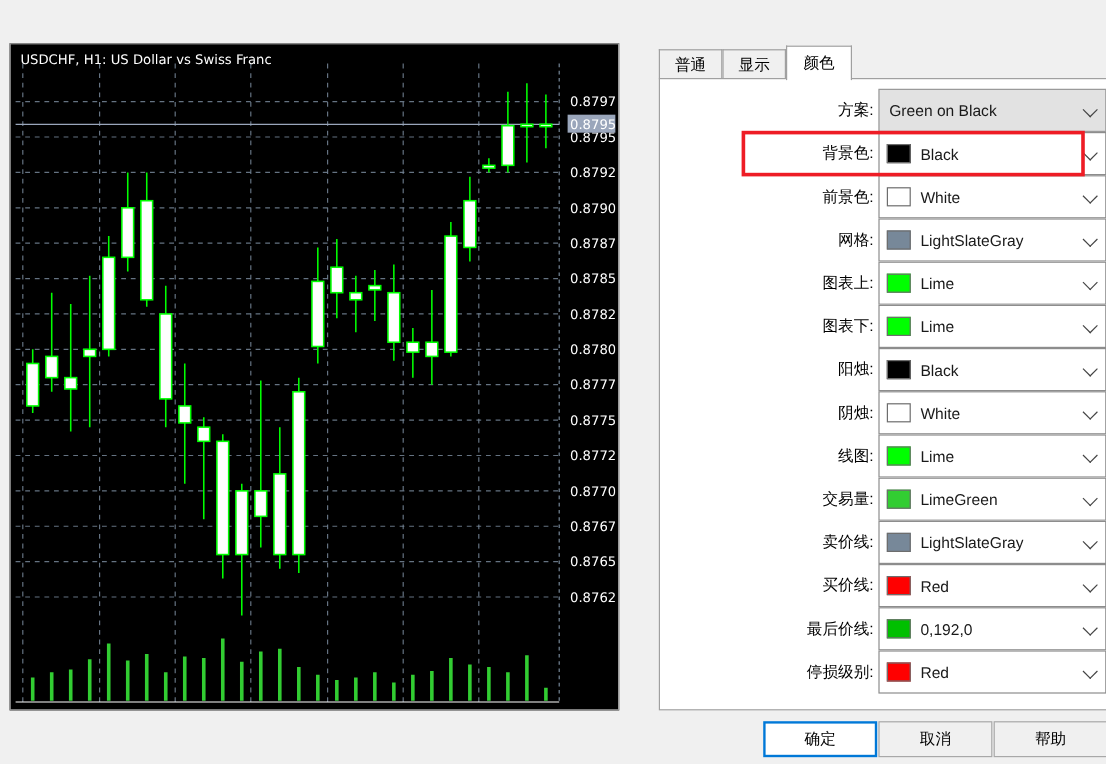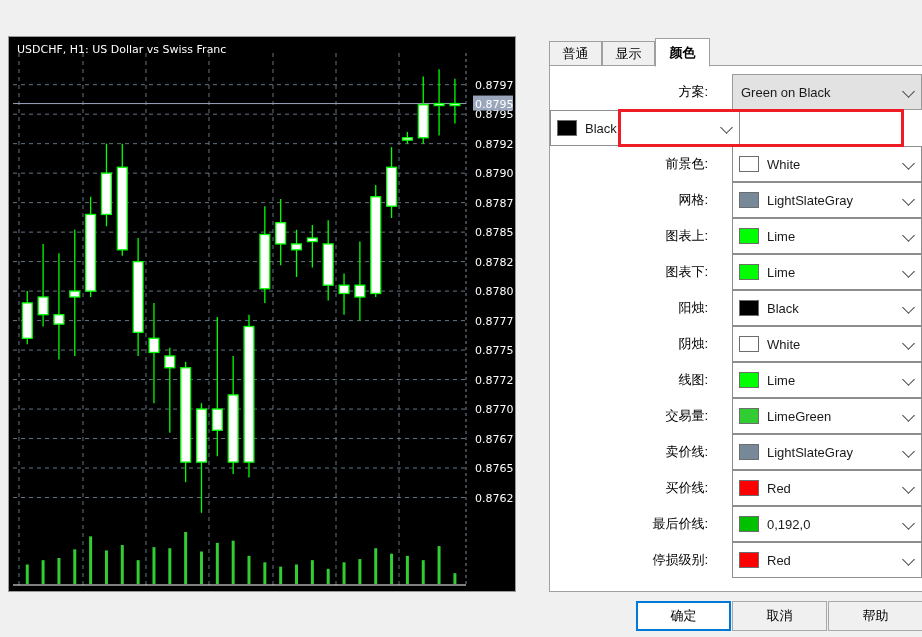--- a/index.html
+++ b/index.html
@@ -66,40 +66,39 @@
     border: 1px solid #a0a0a0;
     border-bottom: none;
     font-size: 13px; color: #000;
     padding: 0 12px;
   }
   .tab.active {
     top: 0px; height: 29px;
     background: #ffffff;
     border-bottom: 1px solid #ffffff;
     z-index: 3;
-    font-weight: bold;
   }
   #tab-0 { left: 1px; width: 53px; }
   #tab-1 { left: 54px; width: 53px; }
   #tab-2 { left: 107px; width: 55px; }
 
   #tabpage {
     position: absolute; left: 1px; top: 27px;
     width: 386px; height: 527px;
     background: #ffffff;
     border: 1px solid #a0a0a0;
   }
 
   .row {
     position: absolute;
     left: 0; width: 386px; height: 28px;
     display: flex; align-items: center;
   }
   .row-label {
-    width: 182px; text-align: right; padding-right: 24px;
+    width: 182px; text-align: right; padding-right: 4px;
     font-size: 13px; color: #000; white-space: nowrap;
   }
   .combo {
     position: relative;
     width: 190px; height: 36px;
     background: #ffffff;
     border: 1px solid #8d8d8d;
     display: flex; align-items: center;
   }
   .combo.scheme {
@@ -319,20 +318,21 @@
       <div class="row" id="row-scheme" style="top:12px;">
         <div class="row-label">方案:</div>
         <div class="combo scheme">
           <div class="combo-text">Green on Black</div>
           <span class="chev"></span>
         </div>
       </div>
 
       <div id="color-rows">
           <div class="row" style="top: 48px;">
+            <div class="row-label">背景色:</div>
             <div class="combo">
               <span class="swatch" style="background: rgb(0, 0, 0);"></span>
               <div class="combo-text">Black</div>
               <span class="chev"></span>
             </div>
           </div>
           <div class="row" style="top: 84px;">
             <div class="row-label">前景色:</div>
             <div class="combo">
               <span class="swatch" style="background: rgb(255, 255, 255);"></span>

